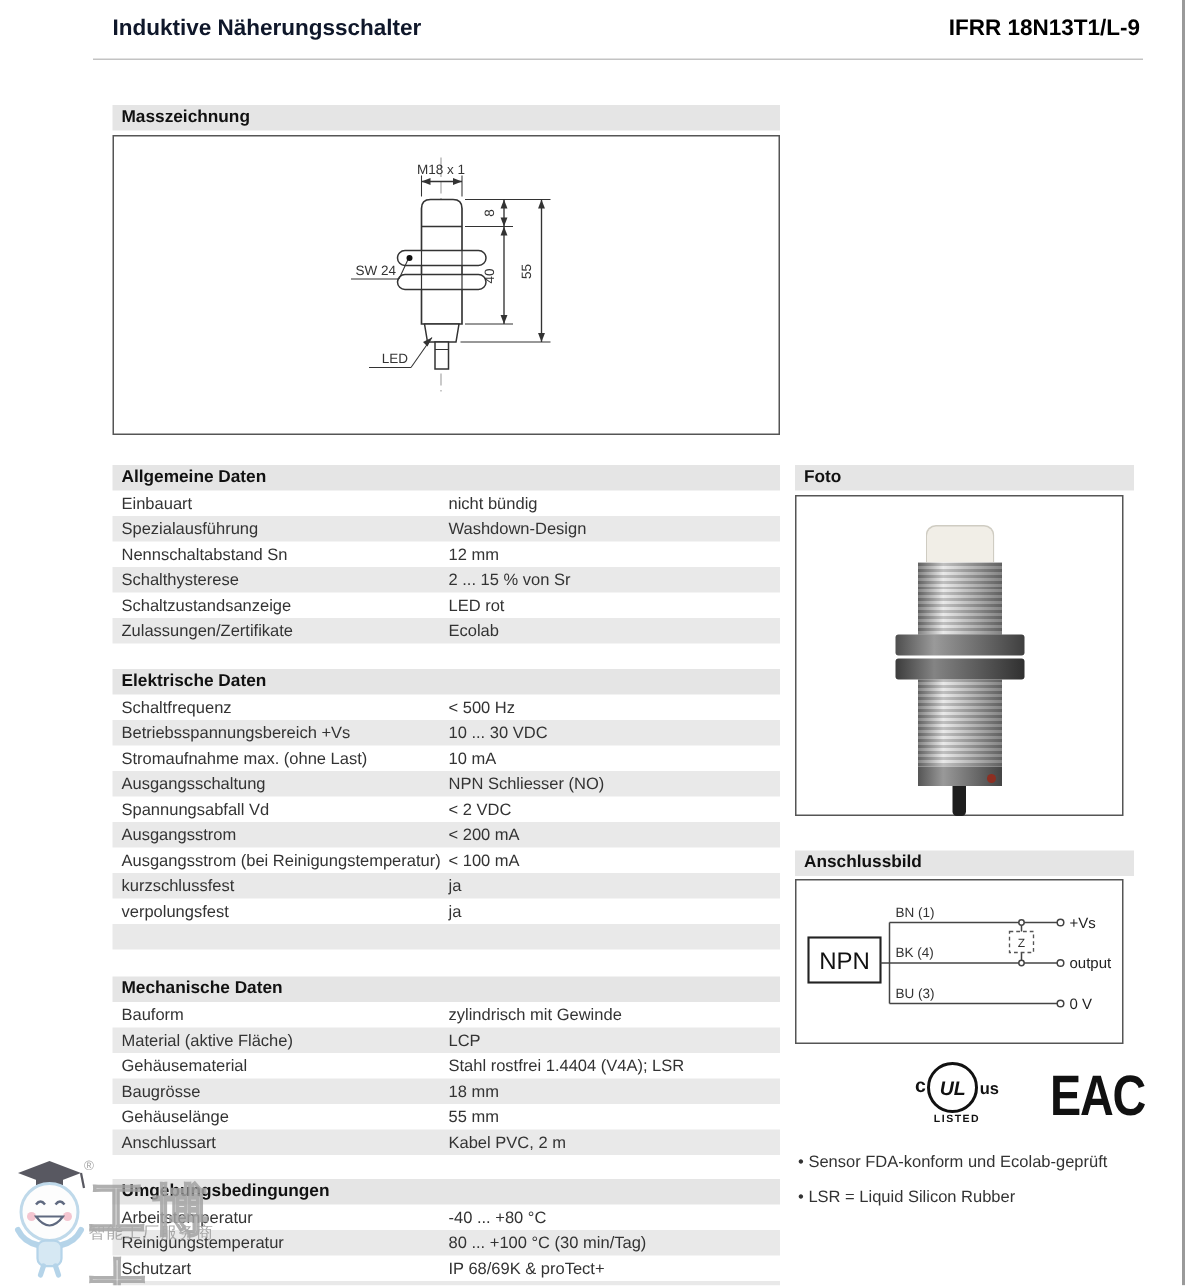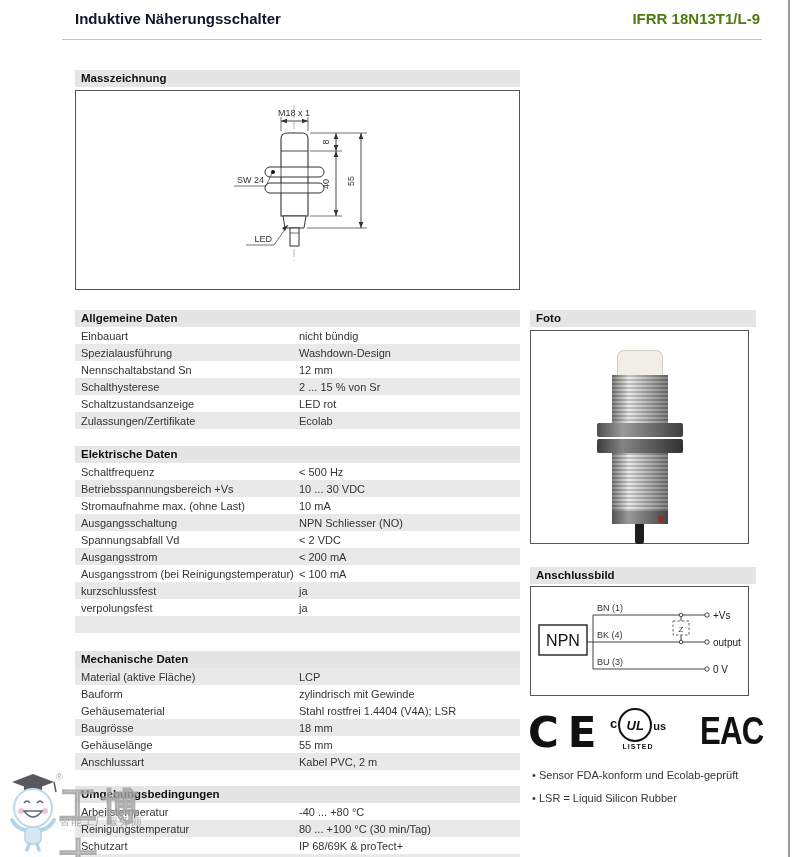--- a/index.html
+++ b/index.html
@@ -1,20 +1,20 @@
 <!DOCTYPE html>
 <html><head>
 <meta charset="utf-8">
 <style>
   html,body{margin:0;padding:0;background:#fff;}
   .page{position:relative;width:795px;height:857px;background:#fff;overflow:hidden;
         font-family:"Liberation Sans",sans-serif;color:#222;}
   .scan-edge{position:absolute;top:0;left:788px;width:2px;height:857px;background:#9a9a9a;}
   .doc-title{position:absolute;top:10px;left:75px;font-size:15px;font-weight:bold;color:#0f172a;}
-  .doc-code{position:absolute;top:10px;right:35px;font-size:15px;font-weight:bold;color:#4d7c0f;}
+  .doc-code{position:absolute;top:10px;right:35px;font-size:15px;font-weight:bold;color:#000000;}
   .head-rule{position:absolute;top:39px;left:62px;width:700px;height:1px;background:#c3c3c3;}
 
   .sec-header{position:absolute;height:17px;background:#e5e5e5;box-sizing:border-box;
               padding:2px 0 0 6px;font-size:11.5px;font-weight:bold;color:#111;}
   .sec-left{left:75px;width:445px;}
   .sec-right{left:530px;width:226px;}
 
   .frame{position:absolute;background:#fff;border:1px solid #555;box-sizing:border-box;}
 
   .tbl{position:absolute;left:75px;width:445px;}
@@ -203,27 +203,27 @@
         <span class="tvalue">ja</span>
       </div>
       <div class="trow g">
         <span class="tlabel"></span>
         <span class="tvalue"></span>
       </div>
     </div>
 
   <div class="sec-header sec-left" style="top:651px">Mechanische Daten</div>
   <div class="tbl" style="top:668px">
+      <div class="trow">
+        <span class="tlabel">Bauform</span>
+        <span class="tvalue">zylindrisch mit Gewinde</span>
+      </div>
       <div class="trow g">
         <span class="tlabel">Material (aktive Fläche)</span>
         <span class="tvalue">LCP</span>
-      </div>
-      <div class="trow">
-        <span class="tlabel">Bauform</span>
-        <span class="tvalue">zylindrisch mit Gewinde</span>
       </div>
       <div class="trow">
         <span class="tlabel">Gehäusematerial</span>
         <span class="tvalue">Stahl rostfrei 1.4404 (V4A); LSR</span>
       </div>
       <div class="trow g">
         <span class="tlabel">Baugrösse</span>
         <span class="tvalue">18 mm</span>
       </div>
       <div class="trow">
@@ -295,21 +295,20 @@
 
       <circle cx="176" cy="28" r="2.2" fill="#fff" stroke="#444"></circle>
       <circle cx="176" cy="55" r="2.2" fill="#fff" stroke="#444"></circle>
       <circle cx="176" cy="82" r="2.2" fill="#fff" stroke="#444"></circle>
       <text x="182" y="31.5" font-size="10" fill="#222">+Vs</text>
       <text x="182" y="58.5" font-size="10" fill="#222">output</text>
       <text x="182" y="85.5" font-size="10" fill="#222">0 V</text>
     </svg>
   </div>
 
-  <div class="ce-mark">CE</div>
   <div class="ul-logo">
     <div class="ul-row">
       <span class="ul-c">c</span>
       <span class="ul-circle">
         <span class="ul-text">UL</span>
       </span>
       <span class="ul-us">us</span>
     </div>
     <div class="ul-listed">LISTED</div>
   </div>

